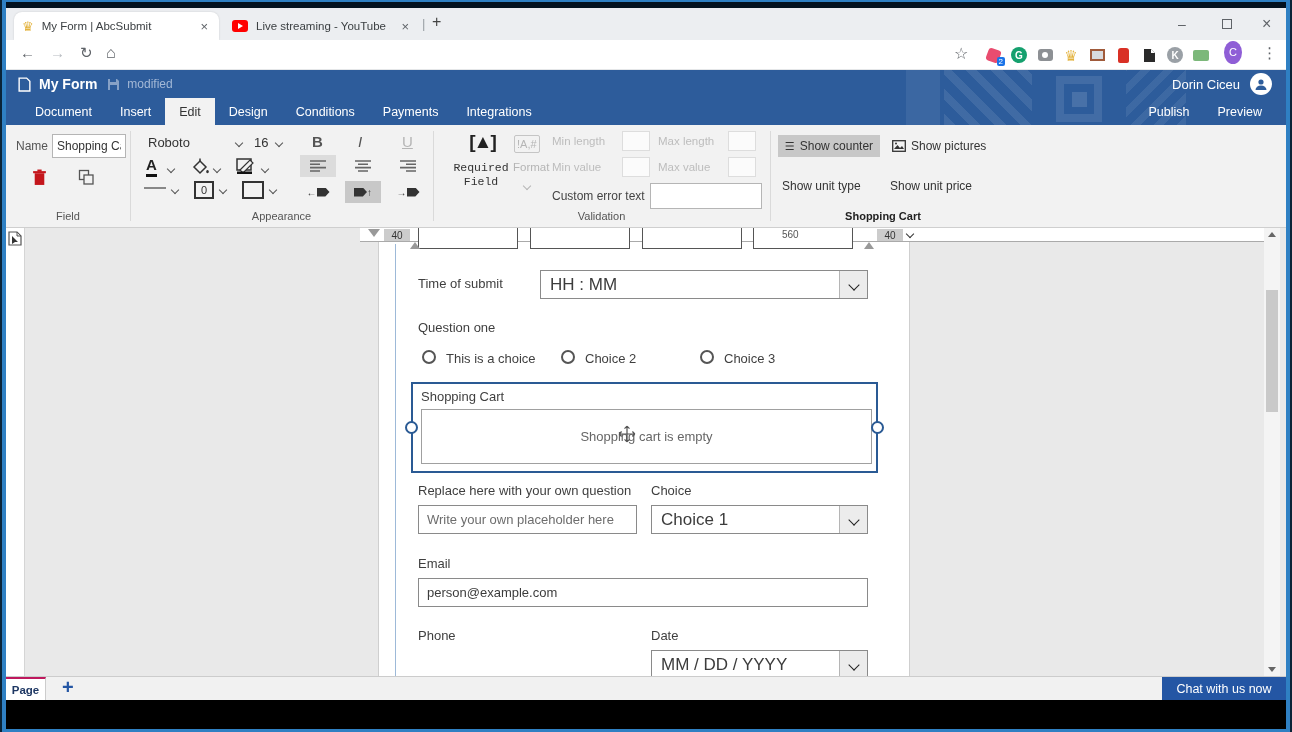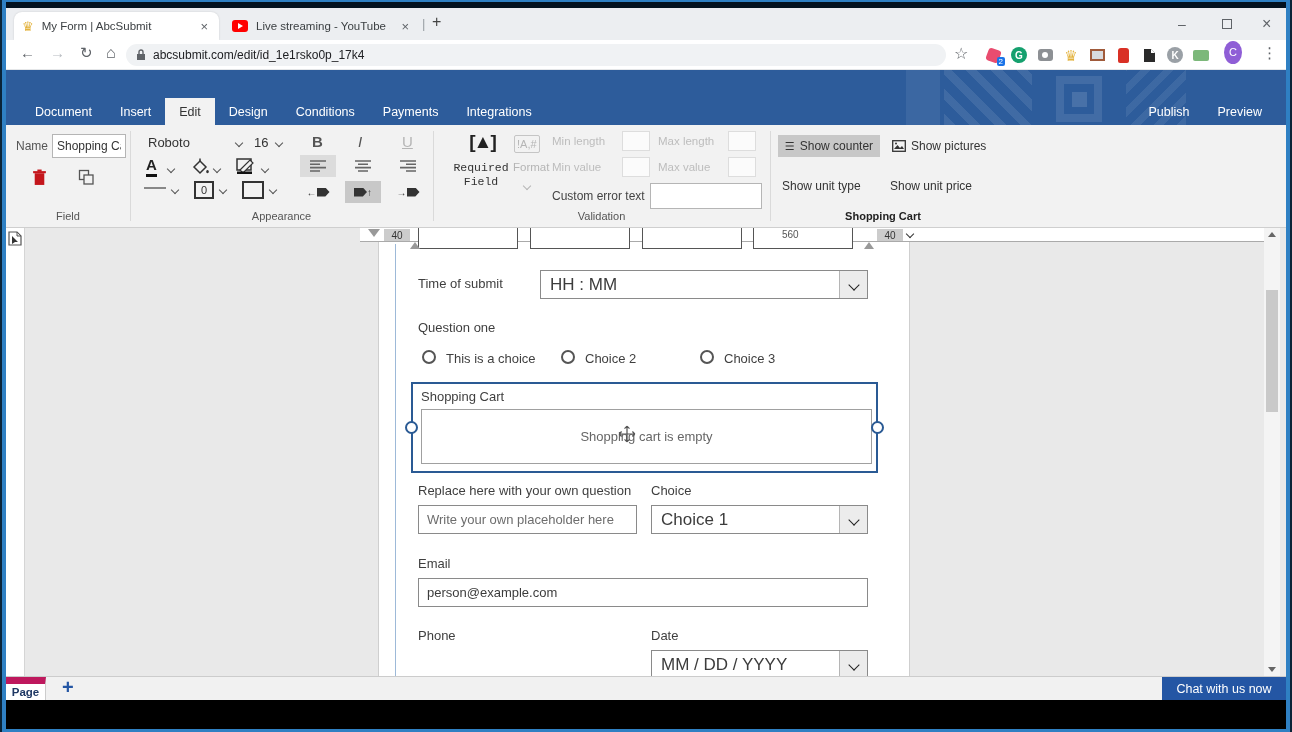--- a/index.html
+++ b/index.html
@@ -78,21 +78,21 @@
   .radio{position:absolute;width:14px;height:14px;border:2px solid #555;border-radius:50%;background:#fff;z-index:3;}
   .selbox{position:absolute;left:405px;top:154px;width:467px;height:91px;border:2px solid #2a5a94;z-index:4;background:#fff;}
   .handle{position:absolute;width:13px;height:13px;background:#fff;border:2px solid #2a5a94;border-radius:50%;z-index:5;}
   .cartinner{position:absolute;left:8px;top:25px;width:451px;height:55px;border:1px solid #a0a0a0;display:flex;align-items:center;justify-content:center;}
   .cartempty{font-size:13px;color:#666;}
   .scrollbar{position:absolute;right:6px;top:0;bottom:0;width:16px;background:#f4f4f4;z-index:7;}
   .sb-thumb{position:absolute;left:2px;width:12px;top:62px;height:122px;background:#c9c9c9;}
   .sb-arr{position:absolute;left:4px;width:0;height:0;border-left:4px solid transparent;border-right:4px solid transparent;}
   
   .bottombar{position:relative;height:24px;background:#f1f1f1;border-top:1px solid #ccc;flex:none;}
-  .pagetab{position:absolute;left:0;top:0;bottom:0;width:40px;background:#fff;border-top:7px solid #be185d;border-right:1px solid #ccc;display:flex;align-items:center;justify-content:center;font-size:11.5px;font-weight:bold;color:#1f3864;}
+  .pagetab{position:absolute;left:0;top:0;bottom:0;width:40px;background:#fff;border-top:2px solid #be185d;border-right:1px solid #ccc;display:flex;align-items:center;justify-content:center;font-size:11.5px;font-weight:bold;color:#1f3864;}
   .chatbtn{position:absolute;right:0;top:0;bottom:0;width:124px;background:#2456a4;color:#fff;font-size:12.5px;display:flex;align-items:center;justify-content:center;}
 </style>
 </head>
 <body>
 
 <div class="screen">
   <div class="abs vm-top"></div>
   <div class="abs edge-l"></div>
   <div class="abs edge-r"></div>
   <div class="abs vm-bottom"></div>
@@ -117,27 +117,20 @@
           <span class="maxbox"></span>
         </div>
       <div class="winctl" style="left:1256px;font-size:16px;">×</div>
     </div>
 
     <div class="urlbar">
       <span class="navico" style="left:14px;">←</span>
       <span class="navico" style="left:44px;color:#b8bcc1;">→</span>
       <span class="navico" style="left:74px;">↻</span>
       <span class="navico" style="left:100px;font-size:16px;">⌂</span>
-      <div class="pill">
-        <svg width="10" height="12" viewBox="0 0 10 12">
-            <rect x="1" y="5" width="8" height="6" fill="#5f6368"></rect>
-            <path d="M3 5 V3 a2 2 0 0 1 4 0 V5" stroke="#5f6368" fill="none" stroke-width="1.4"></path>
-          </svg>
-        <span class="url">abcsubmit.com/edit/id_1e1rsko0p_17k4</span>
-      </div>
       <span class="navico" style="left:948px;font-size:16px;">☆</span>
       <span class="ext" style="left:978px;">
         <span style="width:13px;height:13px;background:#e94c6f;border-radius:3px;transform:rotate(20deg);"></span>
         <span style="position:absolute;right:-3px;bottom:-2px;background:#1a73e8;color:#fff;font-size:8px;border-radius:2px;padding:0 2px;">2</span>
       </span>
       <span class="ext" style="left:1004px;">
         <span style="width:16px;height:16px;background:#15a06e;border-radius:50%;color:#fff;font-size:10px;font-weight:bold;display:flex;align-items:center;justify-content:center;">G</span>
       </span>
       <span class="ext" style="left:1030px;">
         <span style="width:15px;height:12px;background:#8d9094;border-radius:3px;position:relative;display:inline-block;">
@@ -169,20 +162,40 @@
       <span class="navico" style="left:1256px;font-size:15px;">⋮</span>
     </div>
 
     <div class="appheader">
       <div class="decor" style="left:900px;top:0;width:34px;height:55px;background:rgba(255,255,255,0.07);"></div>
       <div class="decor" style="left:938px;top:0;width:88px;height:55px;background:repeating-linear-gradient(45deg,rgba(255,255,255,0.09) 0 8px,transparent 8px 18px);"></div>
       <div class="decor" style="left:1050px;top:6px;width:46px;height:46px;border:8px solid rgba(255,255,255,0.10);"></div>
       <div class="decor" style="left:1066px;top:22px;width:15px;height:15px;background:rgba(255,255,255,0.13);"></div>
       <div class="decor" style="left:1120px;top:0;width:60px;height:55px;background:repeating-linear-gradient(-45deg,rgba(255,255,255,0.08) 0 7px,transparent 7px 16px);"></div>
 
+      <div class="hrow1">
+        <svg width="13" height="15" viewBox="0 0 12 14">
+            <path d="M1 1 h7 l3 3 v9 h-10 z" fill="none" stroke="#fff" stroke-width="1.3"></path>
+          </svg>
+        <span class="doc-title">My Form</span>
+        <svg width="13" height="13" viewBox="0 0 13 13">
+            <path d="M1 1 h9 l2 2 v9 h-11 z" fill="#87a1c6"></path>
+            <rect x="3" y="7" width="7" height="5" fill="#2d5c9b"></rect>
+            <rect x="3" y="1" width="6" height="3" fill="#2d5c9b"></rect>
+          </svg>
+        <span class="modified">modified</span>
+        <span class="hspacer"></span>
+        <span style="color:#fff;font-size:13px;">Dorin Ciceu</span>
+        <span style="width:22px;height:22px;background:#fff;border-radius:50%;margin:0 14px 0 10px;display:flex;align-items:center;justify-content:center;">
+          <svg width="14" height="14" viewBox="0 0 14 14">
+              <circle cx="7" cy="5" r="2.6" fill="#2d5c9b"></circle>
+              <path d="M1.5 13 a5.5 4.5 0 0 1 11 0 z" fill="#2d5c9b"></path>
+            </svg>
+        </span>
+      </div>
       <div class="hrow2">
         <div class="menu-item">Document</div>
         <div class="menu-item">Insert</div>
         <div class="menu-item active">Edit</div>
         <div class="menu-item">Design</div>
         <div class="menu-item">Conditions</div>
         <div class="menu-item">Payments</div>
         <div class="menu-item">Integrations</div>
         <span class="hspacer"></span>
         <div class="menu-item">Publish</div>

